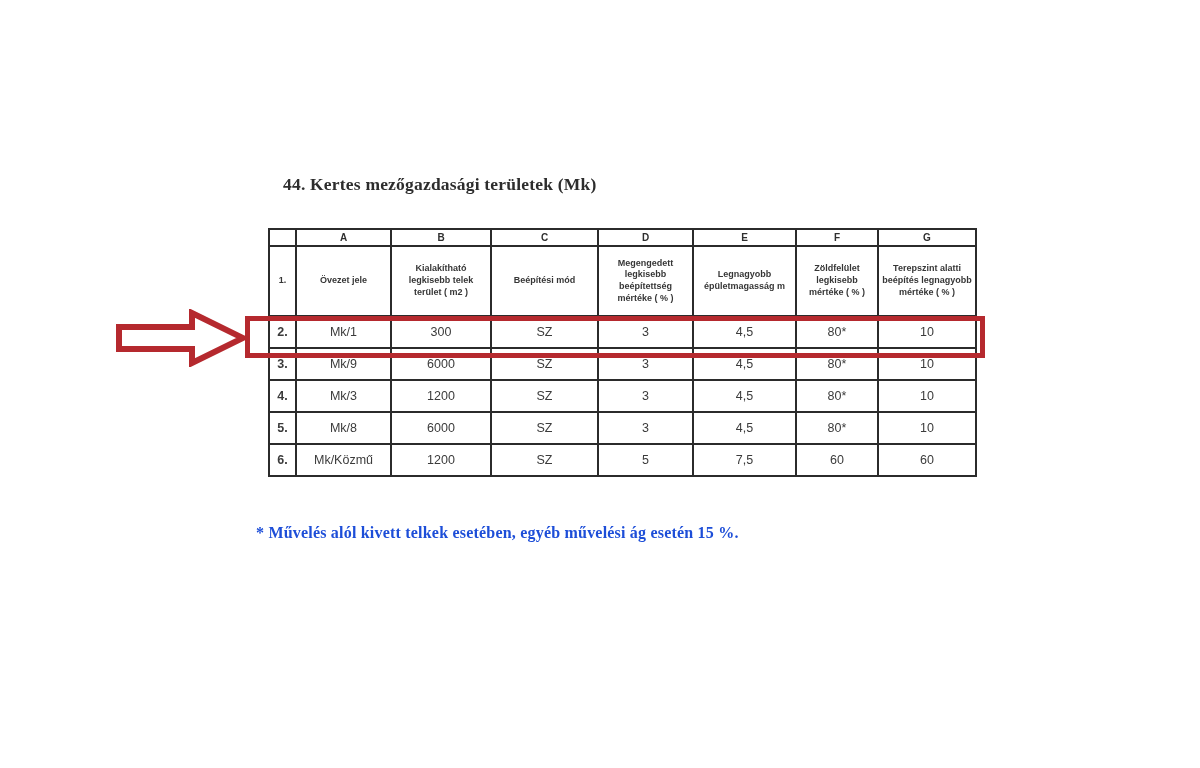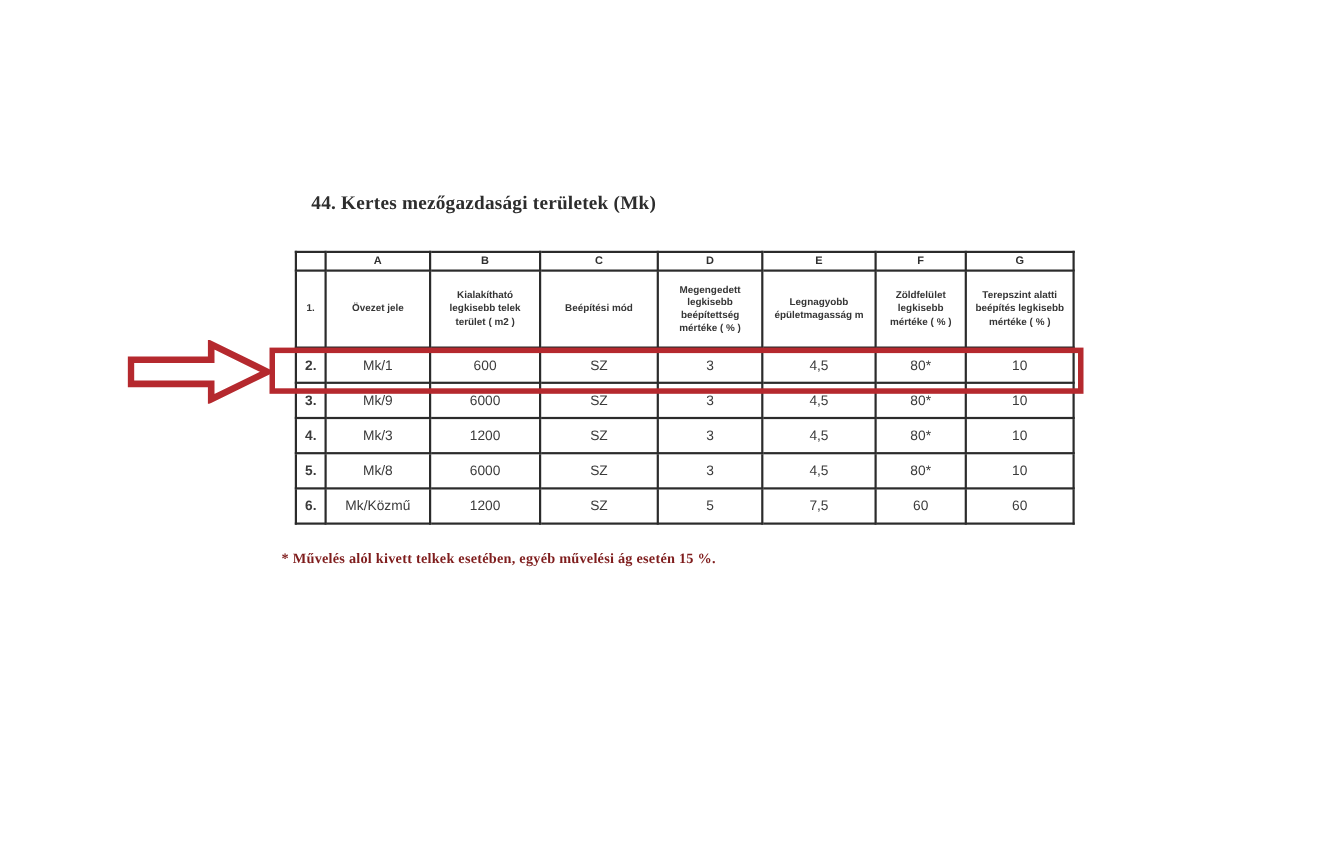--- a/index.html
+++ b/index.html
@@ -39,23 +39,23 @@
 
   .highlight-box{
     position:absolute;left:245px;top:316px;width:730px;height:32px;
     border:5px solid #b5292e;background:transparent;z-index:5;
   }
   .arrow-icon{
     position:absolute;left:116px;top:309px;width:130px;height:58px;z-index:6;
   }
 
   .footnote{
-    position:absolute;left:256px;top:500px;
+    position:absolute;left:256px;top:524px;
     font-family:"Liberation Serif", serif;font-weight:600;
-    font-size:13px;color:#7f1d1d;letter-spacing:0.2px;white-space:nowrap;
+    font-size:16px;color:#1d4ed8;letter-spacing:0.2px;white-space:nowrap;
   }
 </style>
 </head>
 <body>
 
 <div class="page">
 
   <div class="doc-title">44. Kertes mezőgazdasági területek (Mk)</div>
 
   <table class="zoning">
@@ -82,27 +82,27 @@
       </tr>
 
       <tr class="colhead">
         <td class="num">1.</td>
         <td class="no-r">Övezet jele</td>
         <td class="no-l">Kialakítható legkisebb telek terület ( m2 )</td>
         <td class="thick-l">Beépítési mód</td>
         <td>Megengedett legkisebb beépítettség mértéke ( % )</td>
         <td>Legnagyobb épületmagasság m</td>
         <td>Zöldfelület legkisebb mértéke ( % )</td>
-        <td>Terepszint alatti beépítés legkisebb mértéke ( % )</td>
+        <td>Terepszint alatti beépítés legnagyobb mértéke ( % )</td>
       </tr>
 
       <tr class="data">
         <td class="num">2.</td>
         <td class="zone no-r">Mk/1</td>
-        <td class="no-l">600</td>
+        <td class="no-l">300</td>
         <td class="thick-l">SZ</td>
         <td>3</td>
         <td>4,5</td>
         <td>80*</td>
         <td>10</td>
       </tr>
 
       <tr class="data">
         <td class="num">3.</td>
         <td class="zone no-r">Mk/9</td>

